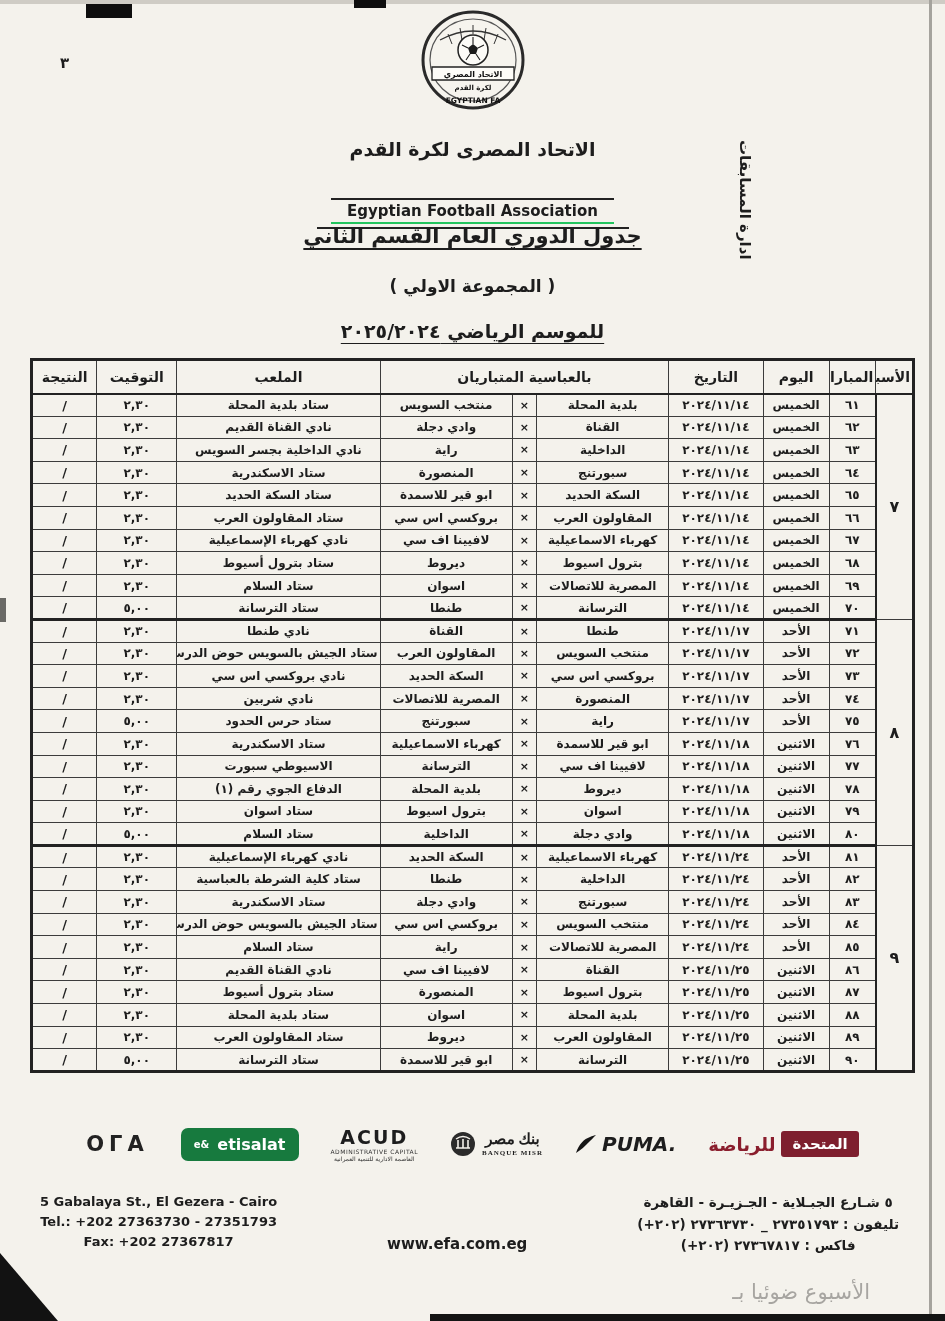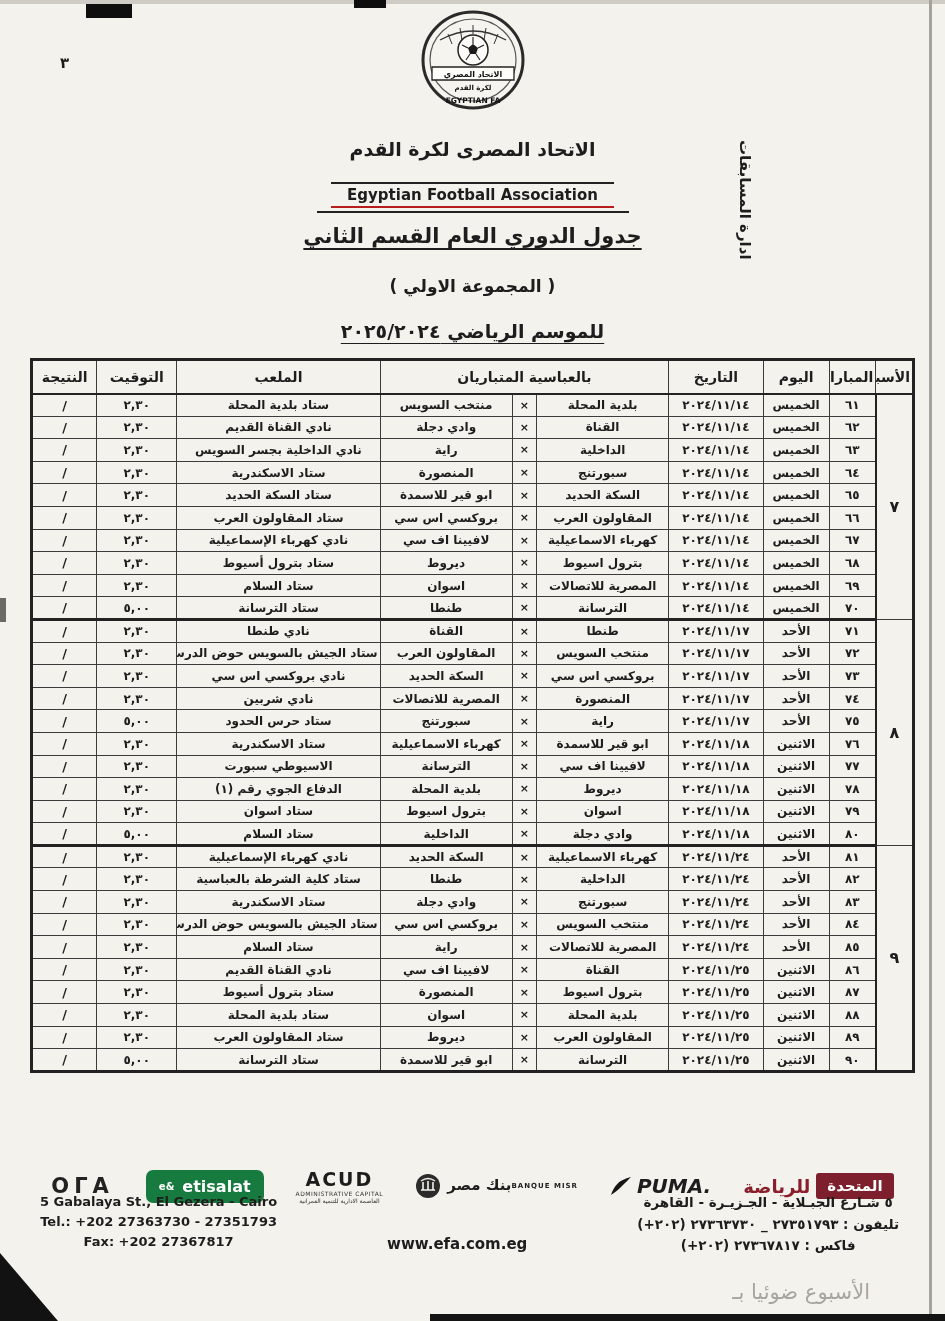--- a/index.html
+++ b/index.html
@@ -8,44 +8,44 @@
   .topband{position:absolute;top:0;left:0;width:100%;height:4px;background:#cfccc5;}
   .mark{position:absolute;background:#0e0e0e;}
   .mark.m1{left:86px;top:4px;width:46px;height:14px;}
   .mark.m2{left:354px;top:0;width:32px;height:8px;}
   .mark.m3{left:0;top:598px;width:6px;height:24px;background:#6a6a66;}
   .right-line{position:absolute;top:0;left:929px;width:3px;height:100%;background:#a5a39d;}
   .page-num{position:absolute;top:54px;left:60px;font-size:15px;font-weight:bold;}
   .dept{position:absolute;top:140px;left:736px;writing-mode:vertical-rl;font-size:15px;font-weight:bold;letter-spacing:1px;}
   .logo-block{position:absolute;top:10px;left:0;width:100%;text-align:center;}
   .org-ar{font-size:19px;font-weight:bold;margin-top:20px;}
-  .org-en{display:inline-block;font-size:15px;font-weight:bold;border-top:2px solid #222;border-bottom:2px solid #b91c1c;padding:2px 16px;margin-top:3px;}
+  .org-en{display:inline-block;font-size:15px;font-weight:bold;border-top:2px solid #222;border-bottom:2px solid #22c55e;padding:2px 16px;margin-top:19px;}
   .rule2{width:312px;border-top:2.5px solid #222;margin:3px auto 0;}
   .titles{position:absolute;top:224px;left:0;width:100%;text-align:center;direction:rtl;}
   .t1{font-size:21px;font-weight:bold;text-decoration:underline;text-underline-offset:5px;}
   .t2{font-size:17px;font-weight:bold;margin-top:28px;}
   .t3{font-size:19px;font-weight:bold;margin-top:24px;text-decoration:underline;text-underline-offset:5px;}
   .table-wrap{position:absolute;top:358px;left:30px;width:885px;direction:rtl;}
   table{width:100%;border-collapse:collapse;table-layout:fixed;border:3px solid #222;}
   th,td{border:1px solid #3c3c3c;text-align:center;vertical-align:middle;font-weight:bold;padding:0 2px;overflow:hidden;white-space:nowrap;}
   thead th{height:34px;font-size:14px;border-bottom:2px solid #222;background:#f4f2ec;}
   td{height:22.6px;font-size:12px;}
   td.week-cell{font-size:16px;border-left:2px solid #222;}
   td.vs{font-size:11px;}
   td.result{font-size:13px;}
   tr.week-end td{border-bottom:3px solid #222;}
-  .sponsors{position:absolute;top:1168px;left:0;width:100%;display:flex;direction:ltr;justify-content:center;align-items:center;gap:32px;}
+  .sponsors{position:absolute;top:1126px;left:0;width:100%;display:flex;direction:ltr;justify-content:center;align-items:center;gap:32px;}
   .sp{display:flex;align-items:center;gap:6px;}
   .sp-ora{font-size:21px;font-weight:bold;letter-spacing:5px;color:#222;}
   .sp-etisalat{background:#177a3e;color:#fff;border-radius:7px;padding:7px 13px;font-size:16px;font-weight:bold;display:flex;gap:8px;align-items:center;}
   .et-mark{font-size:10px;font-weight:bold;}
   .sp-acud{display:block;text-align:center;}
   .acud-main{font-size:19px;font-weight:bold;letter-spacing:2px;}
   .acud-sub{font-size:6px;letter-spacing:.5px;color:#333;}
-  .bm-text{display:flex;align-items:center;line-height:1.15;}
+  .bm-text{display:flex;flex-direction:column;align-items:center;line-height:1.15;font-family:Liberation Serif, serif;}
   .bm-ar{font-size:15px;font-weight:bold;}
   .bm-en{font-size:7px;font-weight:bold;letter-spacing:1px;}
   .sp-puma{font-size:20px;font-weight:bold;font-style:italic;display:flex;align-items:center;gap:5px;}
   .united-script{color:#8a1e2d;font-size:18px;font-weight:bold;}
   .united-box{background:#7e1f2e;color:#fff;padding:4px 11px;border-radius:3px;font-size:15px;font-weight:bold;}
   .contact{position:absolute;top:1192px;left:40px;right:46px;display:flex;direction:ltr;justify-content:space-between;font-weight:bold;font-size:13px;}
   .contact .en{direction:ltr;text-align:center;line-height:1.55;}
   .contact .site{align-self:flex-end;font-size:15px;padding-bottom:4px;}
   .contact .ar{direction:rtl;text-align:center;line-height:1.6;font-size:13.5px;}
   .watermark{position:absolute;top:1280px;right:75px;direction:rtl;display:flex;align-items:baseline;gap:14px;color:#a7a5a1;white-space:nowrap;}

